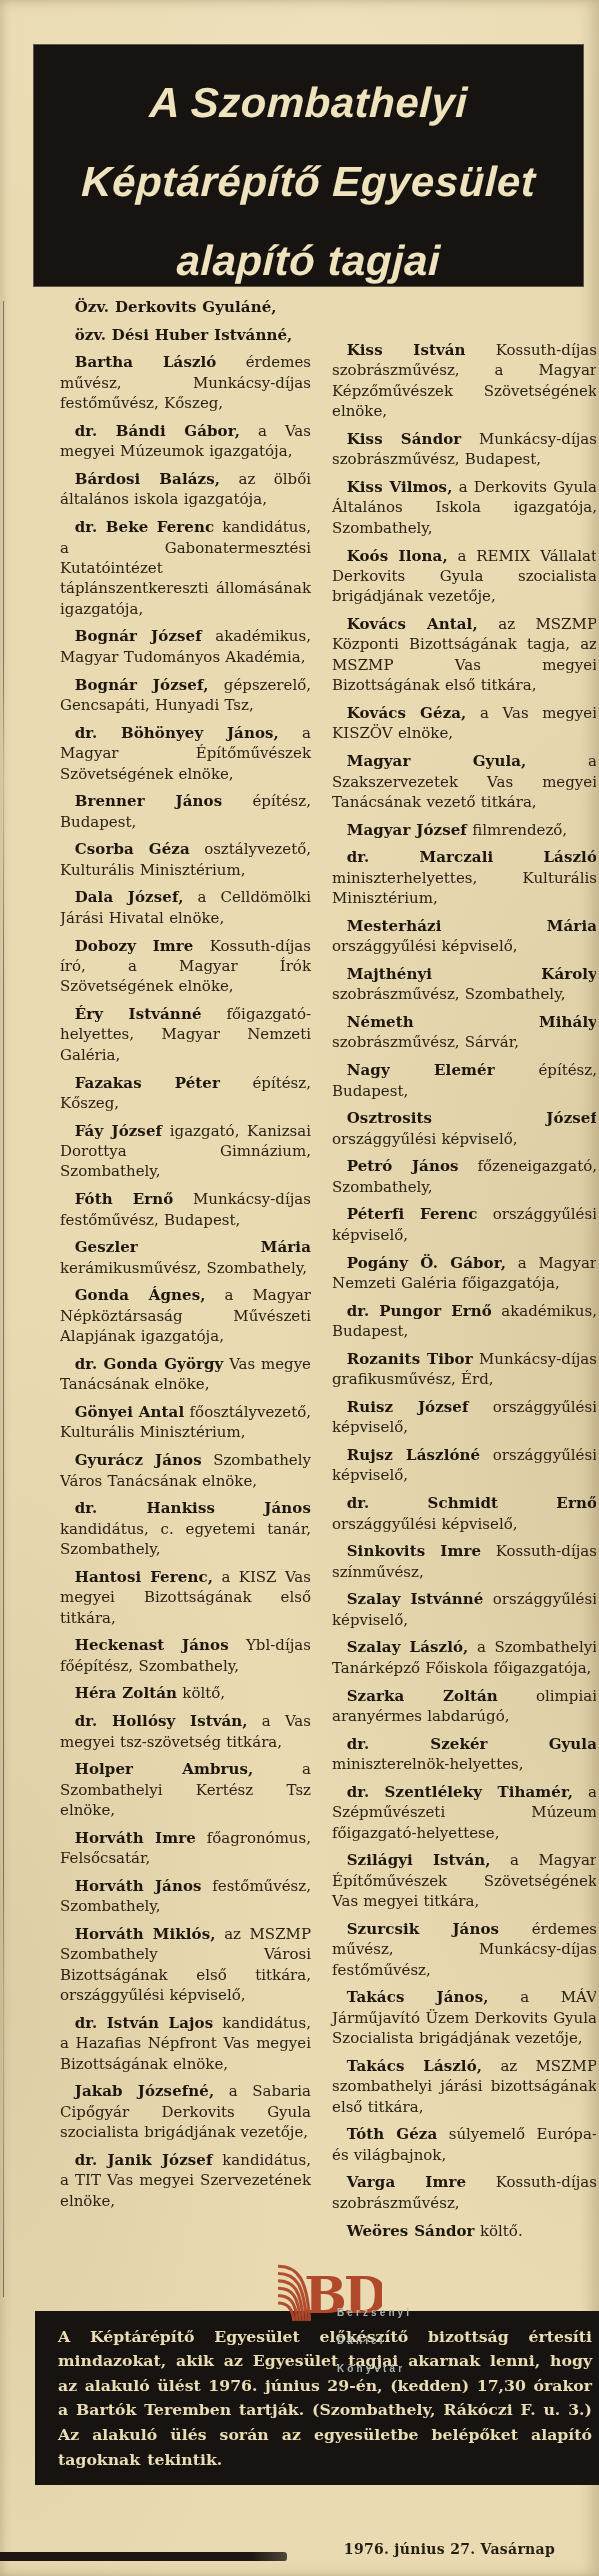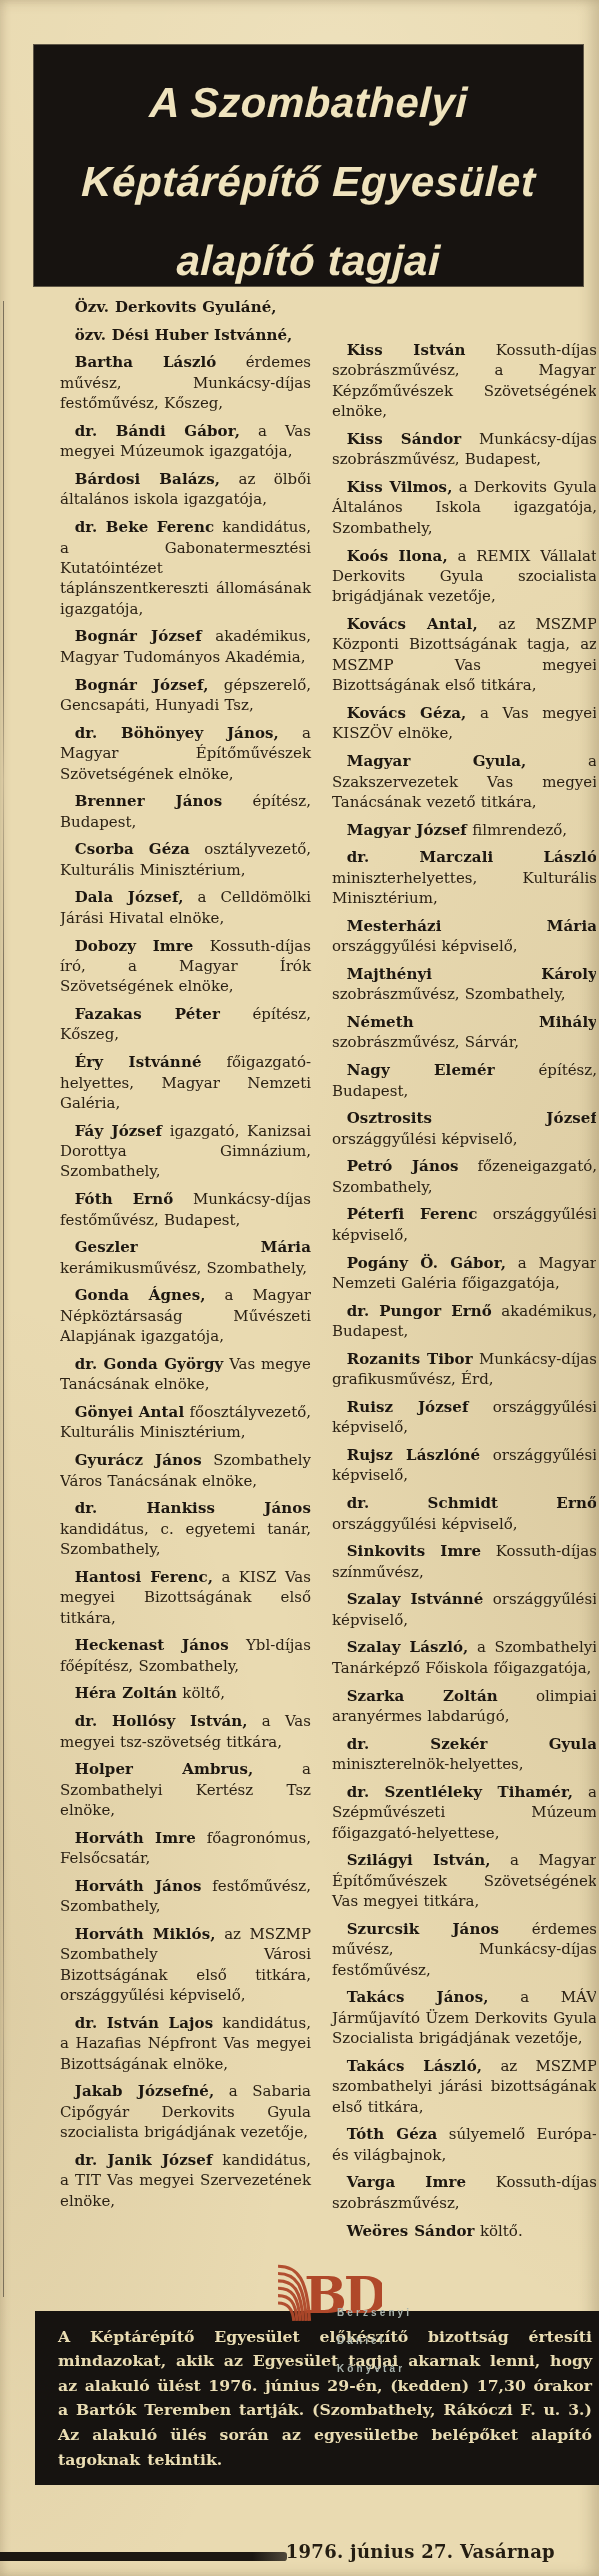--- a/index.html
+++ b/index.html
@@ -84,21 +84,21 @@
     text-align:justify;color:var(--notice-text);
     word-spacing:1.6px;
   }
   .bottom-rule{
     position:absolute;left:0;top:2552px;width:287px;height:9px;
     background:linear-gradient(90deg,#1c1712 0%,#1c1712 88%, rgba(28,23,18,.75) 100%);
     border-radius:0 3.1px 3.1px 0;
   }
   .dateline{
     position:absolute;right:45px;top:2541px;
-    font-size:18px;font-weight:bold;color:#241d12;
+    font-size:14px;font-weight:bold;color:#241d12;
     white-space:nowrap;letter-spacing:0.3px;
   }
 </style>
 </head>
 <body>
 
 <div class="page">
 
   <div class="col-rule-left"></div>
 
@@ -116,22 +116,22 @@
         <p class="entry" lang="hu"><b>dr. Bándi Gábor,</b> <span>a Vas megyei Múzeumok igazgatója,</span></p>
         <p class="entry" lang="hu"><b>Bárdosi Balázs,</b> <span>az ölbői általános iskola igazgatója,</span></p>
         <p class="entry" lang="hu"><b>dr. Beke Ferenc</b> <span>kandidátus, a Gabonatermesztési Kutatóintézet táplánszentkereszti állomásának igazgatója,</span></p>
         <p class="entry" lang="hu"><b>Bognár József</b> <span>akadémikus, Magyar Tudományos Akadémia,</span></p>
         <p class="entry" lang="hu"><b>Bognár József,</b> <span>gépszerelő, Gencsapáti, Hunyadi Tsz,</span></p>
         <p class="entry" lang="hu"><b>dr. Böhönyey János,</b> <span>a Magyar Építőművészek Szövetségének elnöke,</span></p>
         <p class="entry" lang="hu"><b>Brenner János</b> <span>építész, Budapest,</span></p>
         <p class="entry" lang="hu"><b>Csorba Géza</b> <span>osztályvezető, Kulturális Minisztérium,</span></p>
         <p class="entry" lang="hu"><b>Dala József,</b> <span>a Celldömölki Járási Hivatal elnöke,</span></p>
         <p class="entry" lang="hu"><b>Dobozy Imre</b> <span>Kossuth-díjas író, a Magyar Írók Szövetségének elnöke,</span></p>
+        <p class="entry" lang="hu"><b>Éry Istvánné</b> <span>főigazgató-helyettes, Magyar Nemzeti Galéria,</span></p>
         <p class="entry" lang="hu"><b>Fazakas Péter</b> <span>építész, Kőszeg,</span></p>
-        <p class="entry" lang="hu"><b>Éry Istvánné</b> <span>főigazgató-helyettes, Magyar Nemzeti Galéria,</span></p>
         <p class="entry" lang="hu"><b>Fáy József</b> <span>igazgató, Kanizsai Dorottya Gimnázium, Szombathely,</span></p>
         <p class="entry" lang="hu"><b>Fóth Ernő</b> <span>Munkácsy-díjas festőművész, Budapest,</span></p>
         <p class="entry" lang="hu"><b>Geszler Mária</b> <span>kerámikusművész, Szombathely,</span></p>
         <p class="entry" lang="hu"><b>Gonda Ágnes,</b> <span>a Magyar Népköztársaság Művészeti Alapjának igazgatója,</span></p>
         <p class="entry" lang="hu"><b>dr. Gonda György</b> <span>Vas megye Tanácsának elnöke,</span></p>
         <p class="entry" lang="hu"><b>Gönyei Antal</b> <span>főosztályvezető, Kulturális Minisztérium,</span></p>
         <p class="entry" lang="hu"><b>Gyurácz János</b> <span>Szombathely Város Tanácsának elnöke,</span></p>
         <p class="entry" lang="hu"><b>dr. Hankiss János</b> <span>kandidátus, c. egyetemi tanár, Szombathely,</span></p>
         <p class="entry" lang="hu"><b>Hantosi Ferenc,</b> <span>a KISZ Vas megyei Bizottságának első titkára,</span></p>
         <p class="entry" lang="hu"><b>Heckenast János</b> <span>Ybl-díjas főépítész, Szombathely,</span></p>

